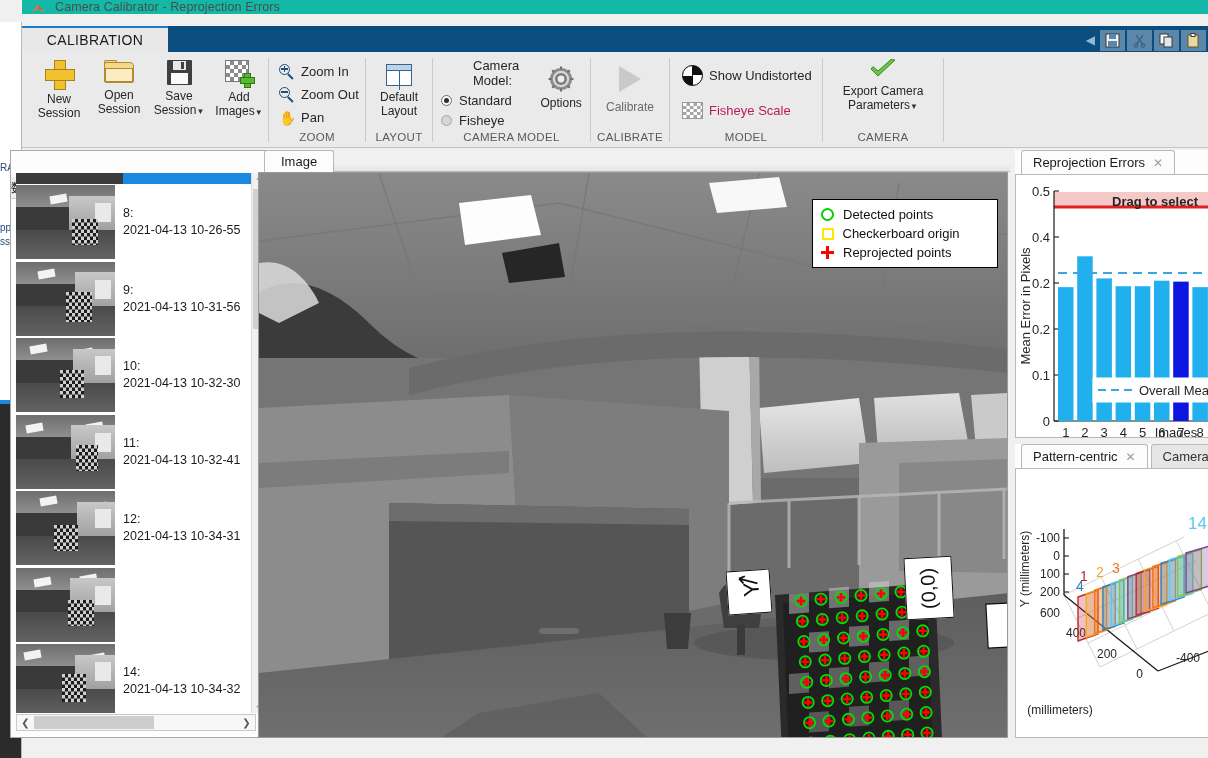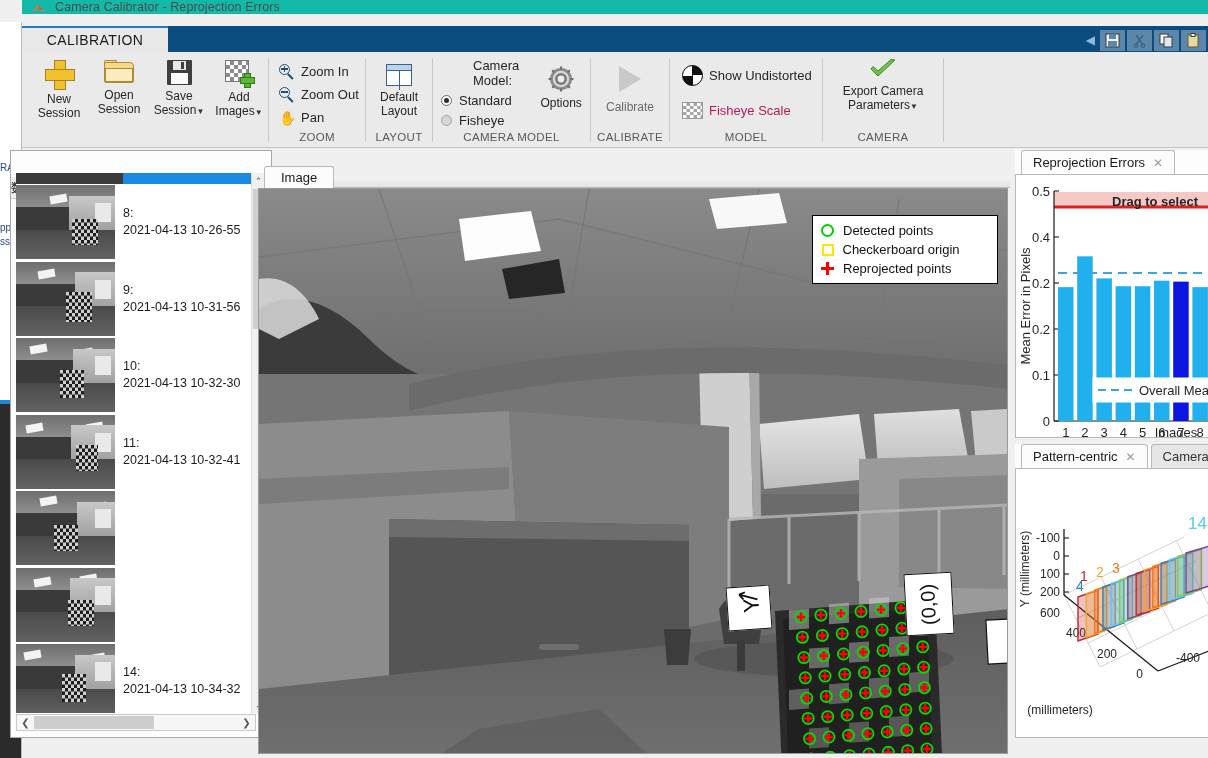--- a/index.html
+++ b/index.html
@@ -211,21 +211,21 @@
                   font-size:9px; color:#5a5a5a; }
   .vscroll .arr.bot { position:absolute; bottom:0; left:0; right:0; }
   .vscroll .thumbbar { position:absolute; left:1px; top:16px; width:12px; height:140px; background:#d0d0d0; }
 
   .hscroll { position:absolute; left:5px; bottom:6px; width:240px; height:17px;
              background:#f7f7f7; border:1px solid #cacaca; display:flex; align-items:center; }
   .hscroll .arr { width:17px; text-align:center; font-size:10px; color:#555; }
   .hscroll .bar { position:absolute; left:17px; top:1px; width:120px; height:13px; background:#cdcdcd; }
 
   
-  .imgpanel { position:absolute; left:236px; top:18px; width:752px; height:588px; }
+  .imgpanel { position:absolute; left:236px; top:2px; width:752px; height:588px; }
   .panel-tabrow { height:22px; display:flex; align-items:flex-end; }
   .panel-tab {
     height:22px; padding:0 16px; background:#fcfcfc; border:1px solid #b9b9b9; border-bottom:none;
     border-radius:3px 3px 0 0; font-size:13px; color:#1a1a1a; display:flex; align-items:center;
     margin-left:6px;
   }
   .tabrow-fill { flex:1; height:11px; border-bottom:1px solid #b9b9b9;
                  background:linear-gradient(180deg,#f4f4f4,#e4e4e4); align-self:flex-end; }
 
   .photo { position:absolute; left:0; top:22px; width:750px; height:566px;
@@ -550,20 +550,24 @@
         </div>
         <div class="list-item">
           <div class="thumb">
             <div class="ceil"></div>
               <div class="lite" style="left:24px;top:6px;"></div>
               <div class="lite" style="left:74px;top:12px;"></div>
             <div class="wall" style="left:62%;"></div>
               <div class="win"></div>
               <div class="desk"></div>
             <div class="board" style="left:38px;top:34px;width:24px;height:26px;"></div>
+          </div>
+          <div class="item-label">
+            <div>12:</div>
+            <div>2021-04-13 10-34-31</div>
           </div>
         </div>
         <div class="list-item">
           <div class="thumb">
             <div class="ceil"></div>
               <div class="lite" style="left:18px;top:10px;"></div>
               <div class="lite" style="left:64px;top:7px;"></div>
             <div class="wall" style="left:55%;"></div>
               <div class="win"></div>
               <div class="desk"></div>

